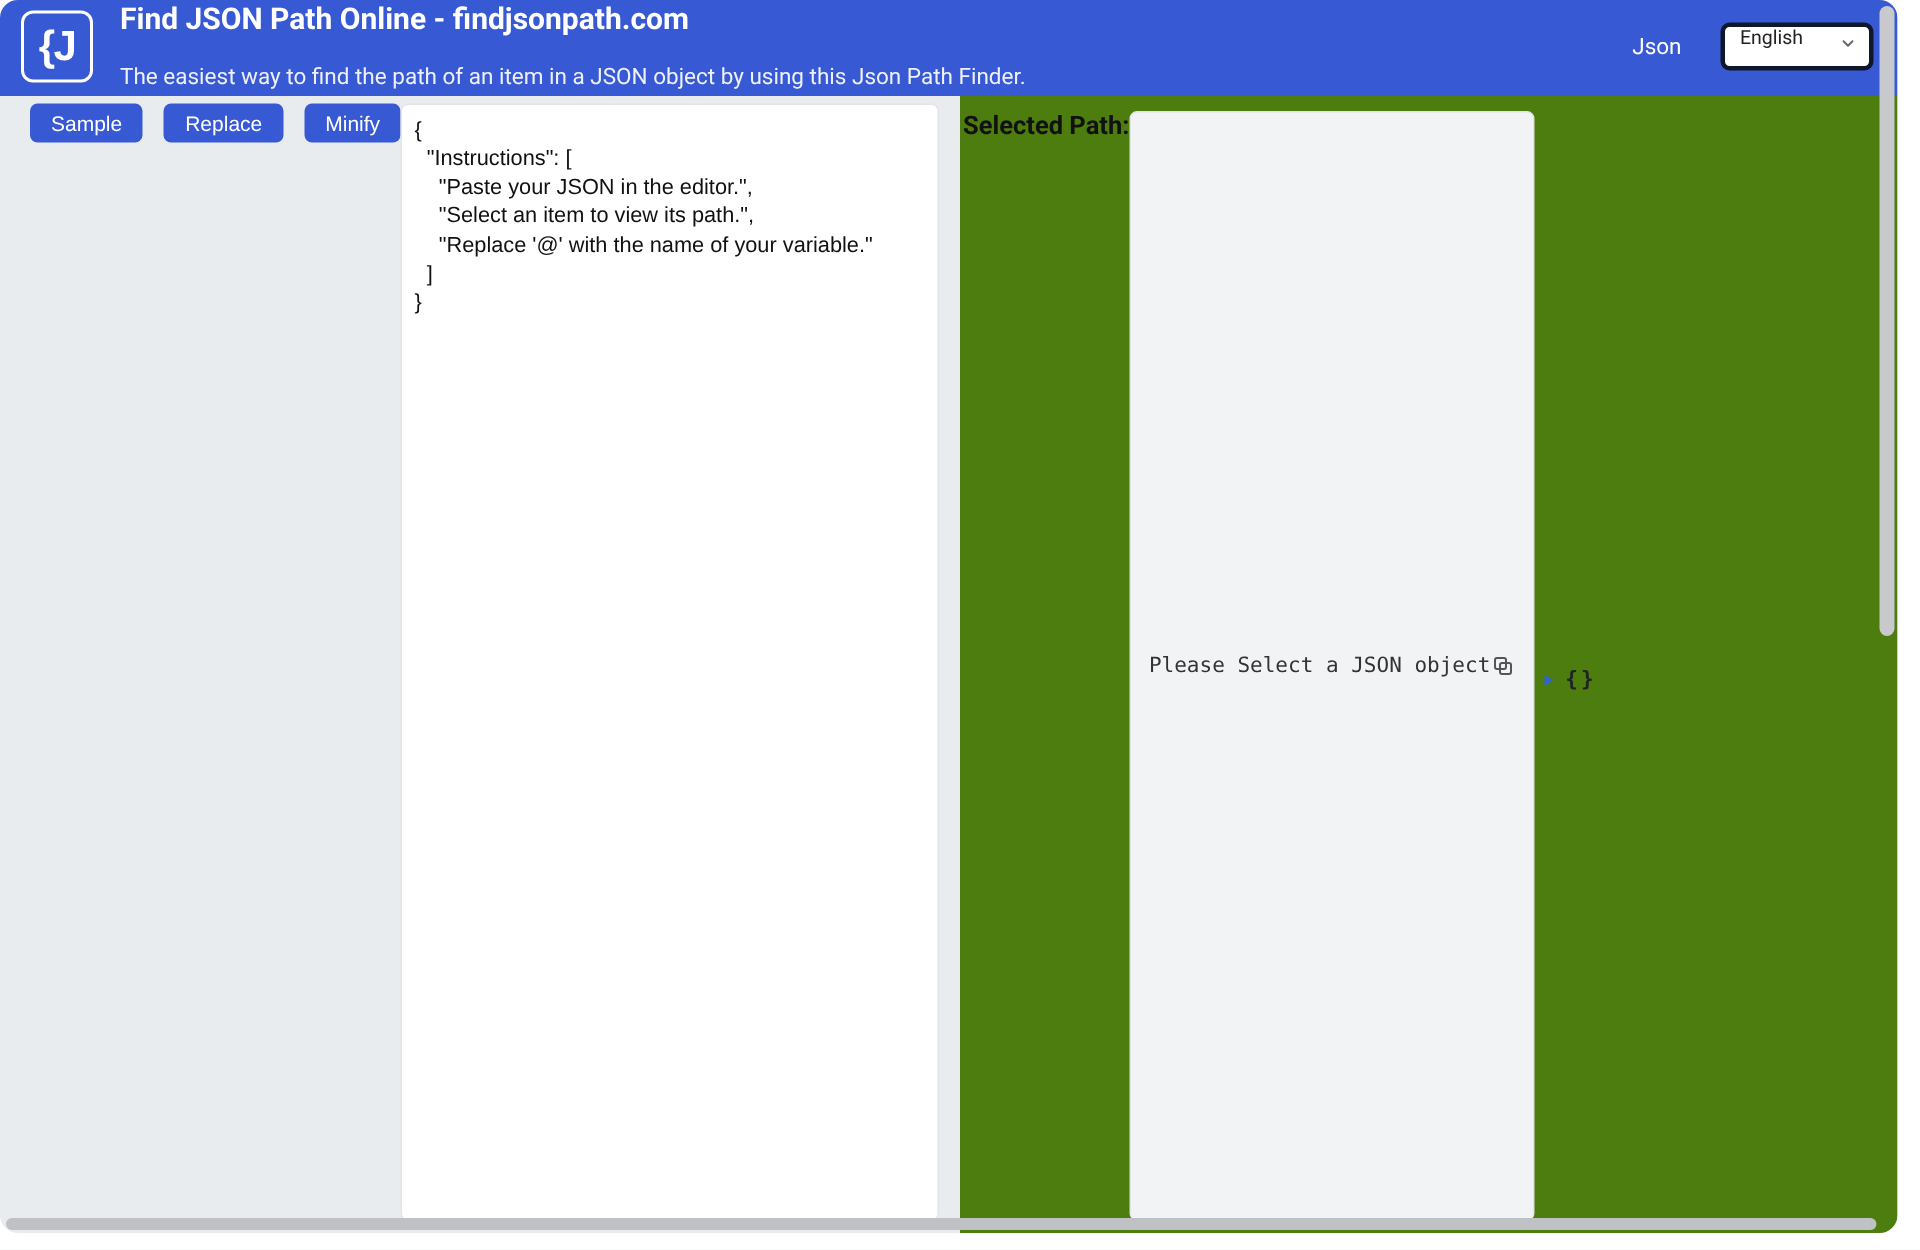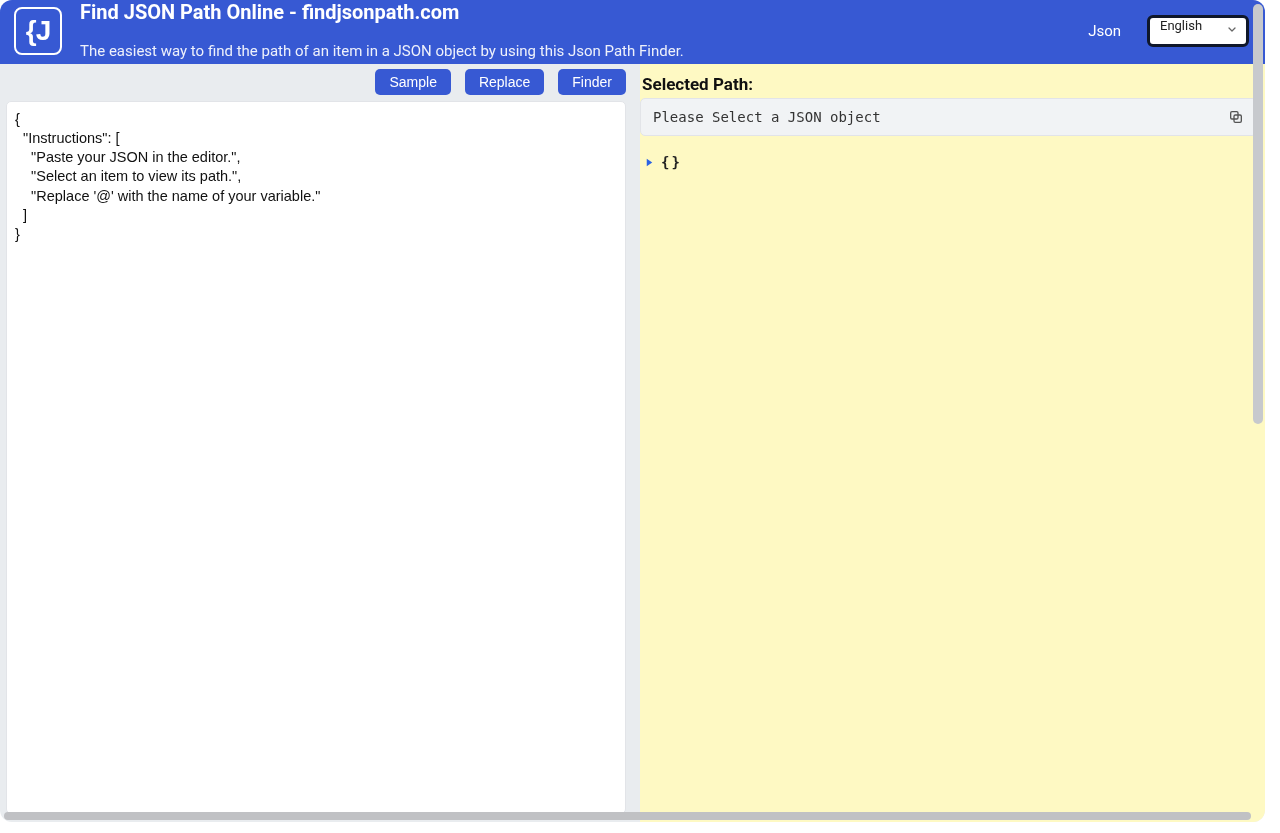--- a/index.html
+++ b/index.html
@@ -94,22 +94,22 @@
 
   .content {
     display: flex;
     height: calc(100% - 64px);
     gap: 14px;
     padding: 0;
   }
   .left-col {
     flex: 0 0 626px;
     display: flex;
-    flex-direction: column;
-    padding: 5px 0 8px 6px;
+    flex-direction: row;
+    padding: 5px 0 8px 20px;
   }
   .toolbar {
     display: flex;
     justify-content: flex-end;
     gap: 14px;
     padding: 0 0 6px 0;
     height: 32px;
     align-items: center;
   }
   .tool-btn {
@@ -131,43 +131,41 @@
     font-size: 14.5px;
     color: #111;
     line-height: 1.32;
     white-space: pre;
     font-family: -apple-system, BlinkMacSystemFont, "Segoe UI", Arial, sans-serif;
     overflow: auto;
   }
 
   .right-col {
     flex: 1;
-    background: #fef9c3;
+    background: #4d7c0f;
     padding: 10px 8px 8px 0;
     display: flex;
-    flex-direction: column;
   }
   .selected-label {
     font-size: 17px;
     font-weight: 700;
     color: #111;
     margin: 0 0 4px 2px;
   }
   .path-box {
     background: #f1f3f5;
     border: 1px solid #e2e4e8;
     border-radius: 5px;
     padding: 10px 12px;
     font-family: ui-monospace, SFMono-Regular, Menlo, Consolas, monospace;
     font-size: 14px;
     color: #333;
     display: flex;
     align-items: center;
     justify-content: space-between;
-    gap: 43px;
   }
   .copy-icon {
     width: 16px;
     height: 16px;
     color: #555;
     cursor: pointer;
     flex-shrink: 0;
   }
   .tree {
     margin-top: 18px;
@@ -234,21 +232,21 @@
       </div>
     </div>
   </div>
 
   <div class="content">
 
     <div class="left-col">
       <div class="toolbar">
         <button class="tool-btn">Sample</button>
         <button class="tool-btn">Replace</button>
-        <button class="tool-btn">Finder</button>
+        <button class="tool-btn">Minify</button>
       </div>
       <div class="editor">{
   "Instructions": [
     "Paste your JSON in the editor.",
     "Select an item to view its path.",
     "Replace '@' with the name of your variable."
   ]
 }</div>
     </div>
 

